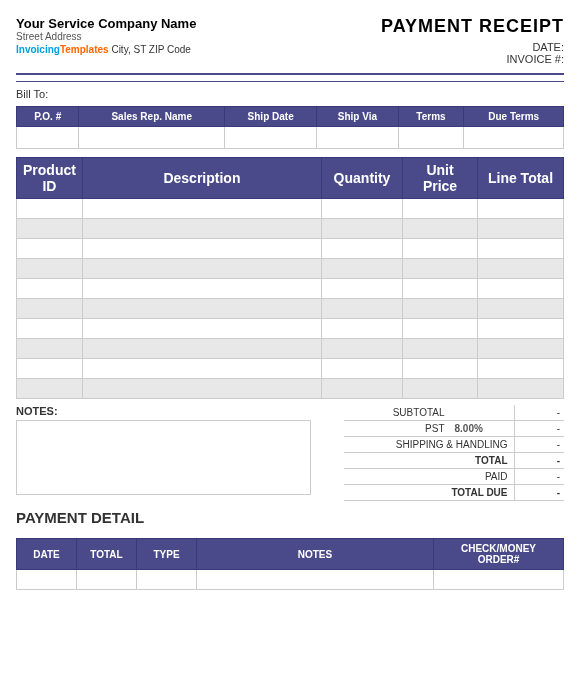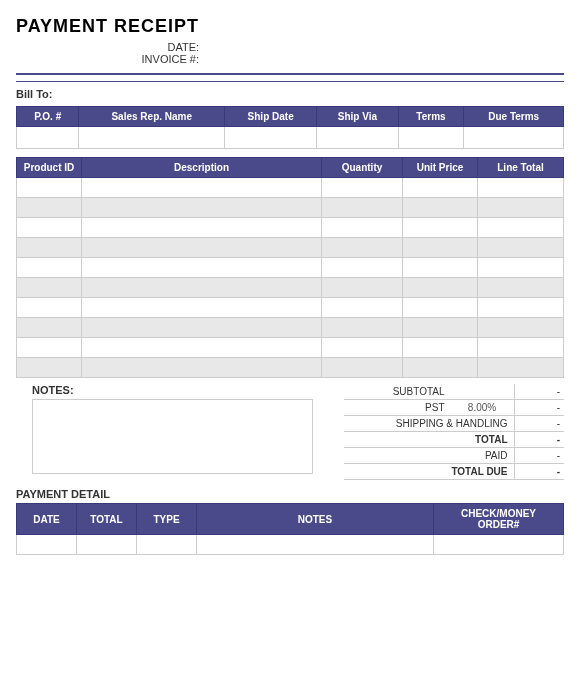--- a/index.html
+++ b/index.html
@@ -23,21 +23,21 @@
     .company-address { font-size: 10px; color: #555; }
     .invoicing-logo { font-size: 10px; margin-top: 2px; }
     .logo-invoicing { color: #00a0e0; font-weight: bold; }
     .logo-templates { color: #ff6600; font-weight: bold; }
     .receipt-info { text-align: right; }
     .receipt-title { font-size: 18px; color: #000000; font-weight: bold; letter-spacing: 1px; }
     .receipt-meta { margin-top: 4px; font-size: 11px; }
     .receipt-meta .label { font-weight: normal; }
     .divider { border: none; border-top: 2px solid #4a4a8a; margin: 6px 0; }
     .divider2 { border: none; border-top: 1px solid #4a4a8a; margin: 4px 0; }
-    .bill-to { margin: 6px 0; font-weight: bold; font-size: 11px; }
+    .bill-to { margin: 6px 0; font-weight: normal; font-size: 11px; }
     table { width: 100%; border-collapse: collapse; }
     .header-table th {
       background: #4a4a8a;
       color: #fff;
       padding: 4px 6px;
       text-align: center;
       font-size: 10px;
       font-weight: bold;
       border: 1px solid #3a3a7a;
     }
@@ -46,55 +46,55 @@
       padding: 5px 6px;
       height: 22px;
       background: #fff;
     }
     .items-table { margin-top: 8px; }
     .items-table th {
       background: #4a4a8a;
       color: #fff;
       padding: 4px 6px;
       text-align: center;
-      font-size: 10px;
+      font-size: 14px;
       font-weight: bold;
       border: 1px solid #3a3a7a;
     }
     .items-table td {
       border: 1px solid #ccc;
       padding: 3px 6px;
       height: 20px;
     }
     .items-table tr:nth-child(even) td { background: #e8e8e8; }
     .items-table tr:nth-child(odd) td { background: #fff; }
     .totals-section {
       display: flex;
       margin-top: 6px;
     }
-    .notes-section { flex: 1; margin-left: 16px; }
+    .notes-section { flex: 1; }
     .notes-label { font-weight: bold; font-size: 11px; margin-bottom: 3px; }
     .notes-box {
       border: 1px solid #ccc;
       height: 75px;
       width: 90%;
     }
     .totals-table { flex: 0 0 auto; width: 220px; }
     .totals-table table { width: 100%; }
     .totals-table td {
       padding: 2px 4px;
       font-size: 10px;
       border-bottom: 1px solid #ccc;
     }
     .totals-table .t-label { text-align: right; font-weight: normal; padding-right: 6px; }
-    .totals-table .t-pct { text-align: center; color: #555; padding-right: 4px; }
+    .totals-table .t-pct { text-align: left; color: #555; padding-right: 4px; font-weight: bold; }
     .totals-table .t-value { text-align: right; width: 50px; border-left: 1px solid #ccc; }
     .totals-table .t-bold { font-weight: bold; }
     .payment-detail { margin-top: 8px; }
-    .payment-detail-title { font-weight: bold; font-size: 11px; margin-bottom: 3px; }
+    .payment-detail-title { font-weight: bold; font-size: 15px; margin-bottom: 12px; }
     .payment-table th {
       background: #4a4a8a;
       color: #fff;
       padding: 4px 6px;
       text-align: center;
       font-size: 10px;
       font-weight: bold;
       border: 1px solid #3a3a7a;
     }
     .payment-table td {
@@ -105,20 +105,28 @@
     }
     .items-table td:first-child { text-align: center; }
     .items-table td:nth-child(3) { text-align: center; }
     .items-table td:nth-child(4) { text-align: right; }
     .items-table td:nth-child(5) { text-align: right; }
   </style>
 </head>
 <body>
 
 <div class="header">
+  <div class="company-info">
+    <div class="company-name">Your Service Company Name</div>
+    <div class="company-address">Street Address</div>
+    <div class="invoicing-logo">
+      <span class="logo-invoicing">Invoicing</span><span class="logo-templates">Templates</span>
+      <span>City, ST  ZIP Code</span>
+    </div>
+  </div>
   <div class="receipt-info">
     <div class="receipt-title">PAYMENT RECEIPT</div>
     <div class="receipt-meta">
       <span class="label">DATE:</span>
       <span></span><br>
       <span class="label">INVOICE #:</span>
       <span></span>
     </div>
   </div>
 </div>

